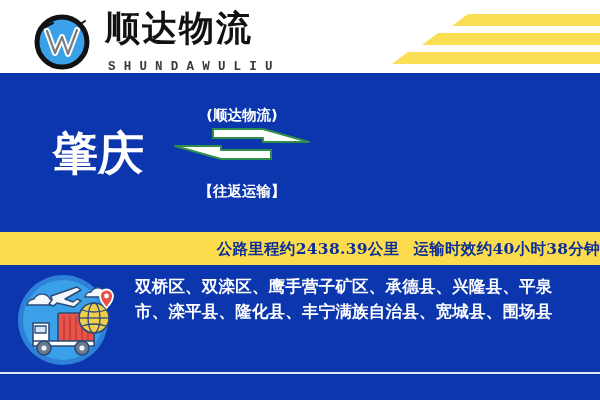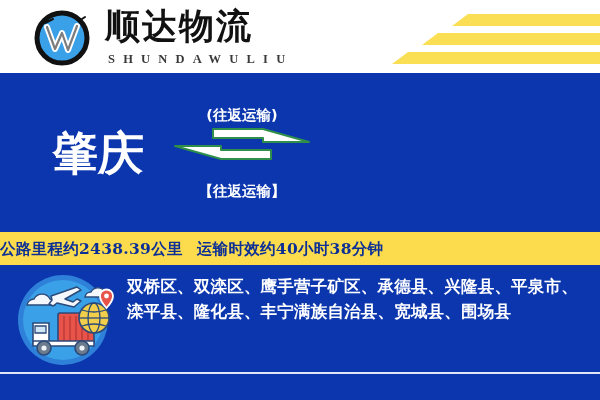--- a/index.html
+++ b/index.html
@@ -33,36 +33,36 @@
     width:58px; height:58px;
     flex:0 0 58px;
   }
   .logo-mark svg { display:block; width:58px; height:58px; }
   .brand-text {
     margin-left:14px;
     display:flex; flex-direction:column;
     justify-content:center;
   }
   .brand-cn {
-    font-family:Liberation Mono, monospace;
+    font-family:Liberation Serif, serif;
     font-size:35px;
     font-weight:700;
     color:#111111;
     letter-spacing:2px;
     line-height:40px;
     white-space:nowrap;
   }
   .brand-en {
-    font-family:Liberation Serif, serif;
+    font-family:Liberation Mono, monospace;
     font-size:12.5px;
     font-weight:700;
     color:#3a3a3a;
     letter-spacing:8.2px;
     line-height:16px;
-    margin-top:2px;
+    margin-top:10px;
     padding-left:3px;
     white-space:nowrap;
     text-align:right;
   }
   .stripes {
     position:absolute; right:0; top:0;
     width:260px; height:73px;
   }
   .stripes svg { display:block; }
 
@@ -103,38 +103,38 @@
   .mid-top { margin-bottom:3px; }
   .mid-bottom { margin-top:21px; }
   .arrow-box { width:142px; height:34px; }
   .arrow-box svg { display:block; width:142px; height:34px; }
 
   
   .infobar {
     position:absolute; left:0; top:232px;
     width:600px; height:33px;
     background:#fcdc4d;
-    display:flex; align-items:center; justify-content:flex-start;
+    display:flex; align-items:center; justify-content:flex-end;
   }
   .infobar-text {
     font-family:"DejaVu Serif", serif;
     font-size:15.5px;
     font-weight:700;
     color:#0b2f96;
     letter-spacing:0.3px;
     white-space:nowrap;
     line-height:1;
   }
   .infobar-gap { display:inline-block; width:14px; }
 
   
   .districts {
     position:absolute; left:0; top:265px;
     width:600px; height:107px;
-    display:flex; align-items:flex-start;
+    display:flex; align-items:flex-start;gap:8px;
   }
   .illus {
     flex:0 0 125px;
     height:107px;
     display:flex; align-items:center; justify-content:center;
     padding-top:2px;
   }
   .illus svg { display:block; width:104px; height:94px; }
   .district-text {
     flex:1 1 auto;
@@ -189,21 +189,21 @@
         <polygon points="98,33 260,33 260,45 82,45" fill="#fadf55"></polygon>
         <polygon points="68,52 260,52 260,64 52,64" fill="#fadf55"></polygon>
       </svg>
     </div>
   </div>
 
   <div class="route">
     <div class="city city-origin">肇庆</div>
 
     <div class="mid">
-      <div class="mid-top">(往返运输)</div>
+      <div class="mid-top">(顺达物流)</div>
       <div class="arrow-box">
         <svg viewBox="0 0 142 34" xmlns="http://www.w3.org/2000/svg">
           <polygon points="92,2 138,15 92,15 92,11 42,11 42,2" fill="#ffffff" stroke="#2f8f4a" stroke-width="2" stroke-linejoin="round"></polygon>
           <polygon points="50,32 4,19 50,19 50,23 100,23 100,32" fill="#ffffff" stroke="#2f8f4a" stroke-width="2" stroke-linejoin="round"></polygon>
         </svg>
       </div>
       <div class="mid-bottom">【往返运输】</div>
     </div>
 
   </div>

